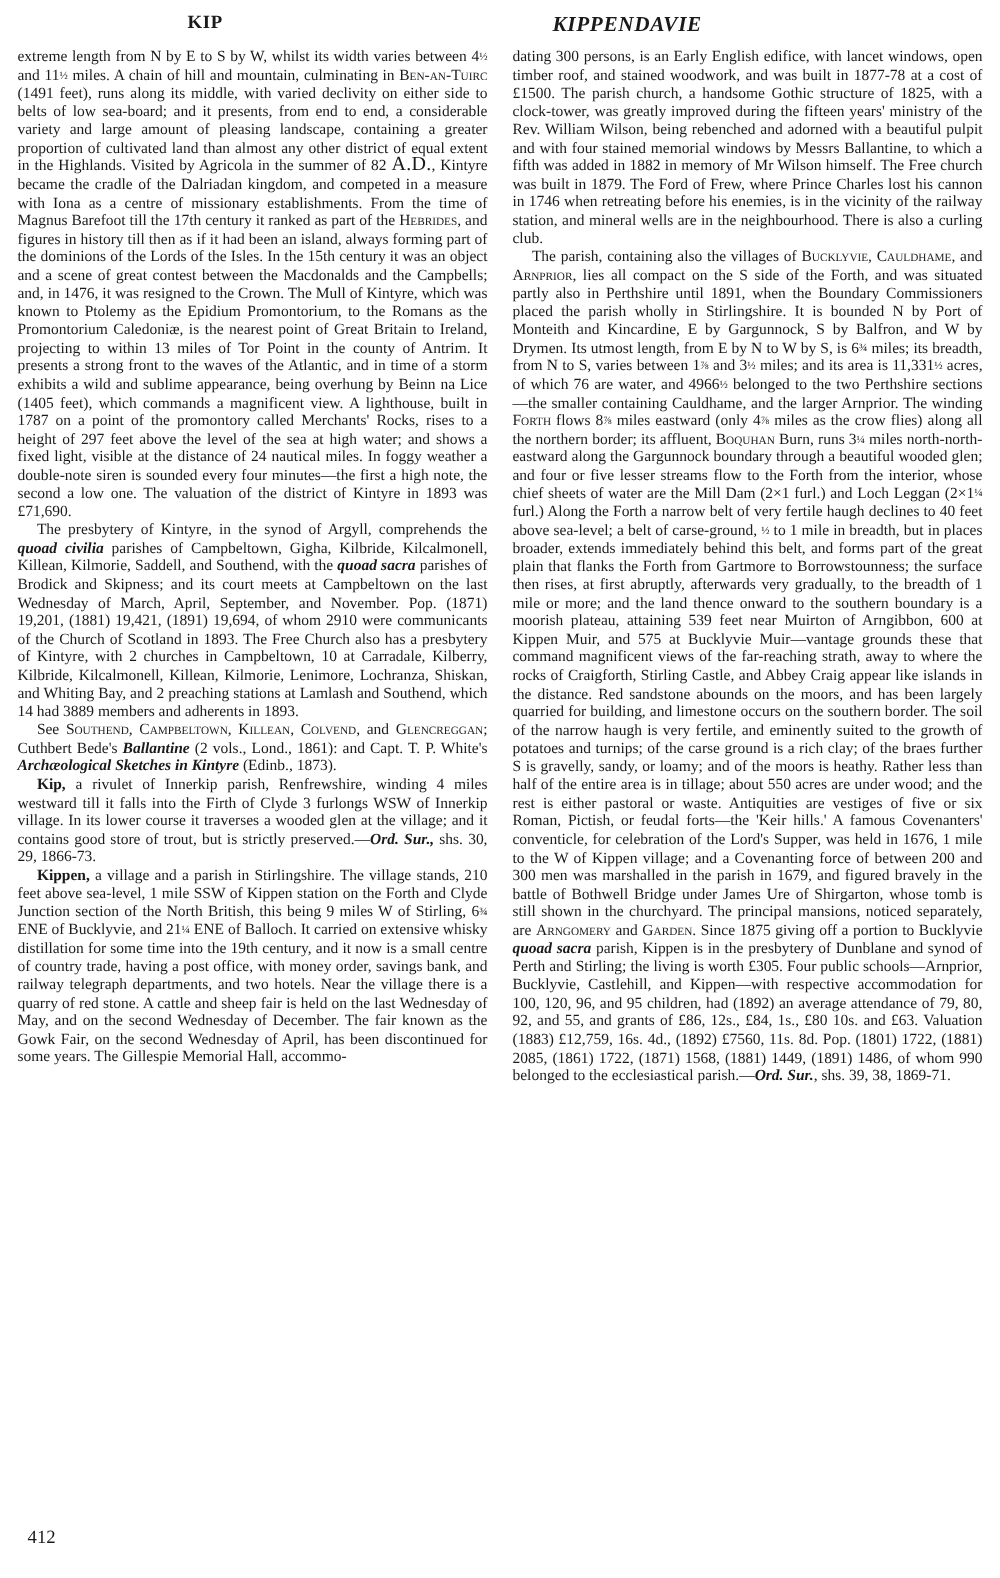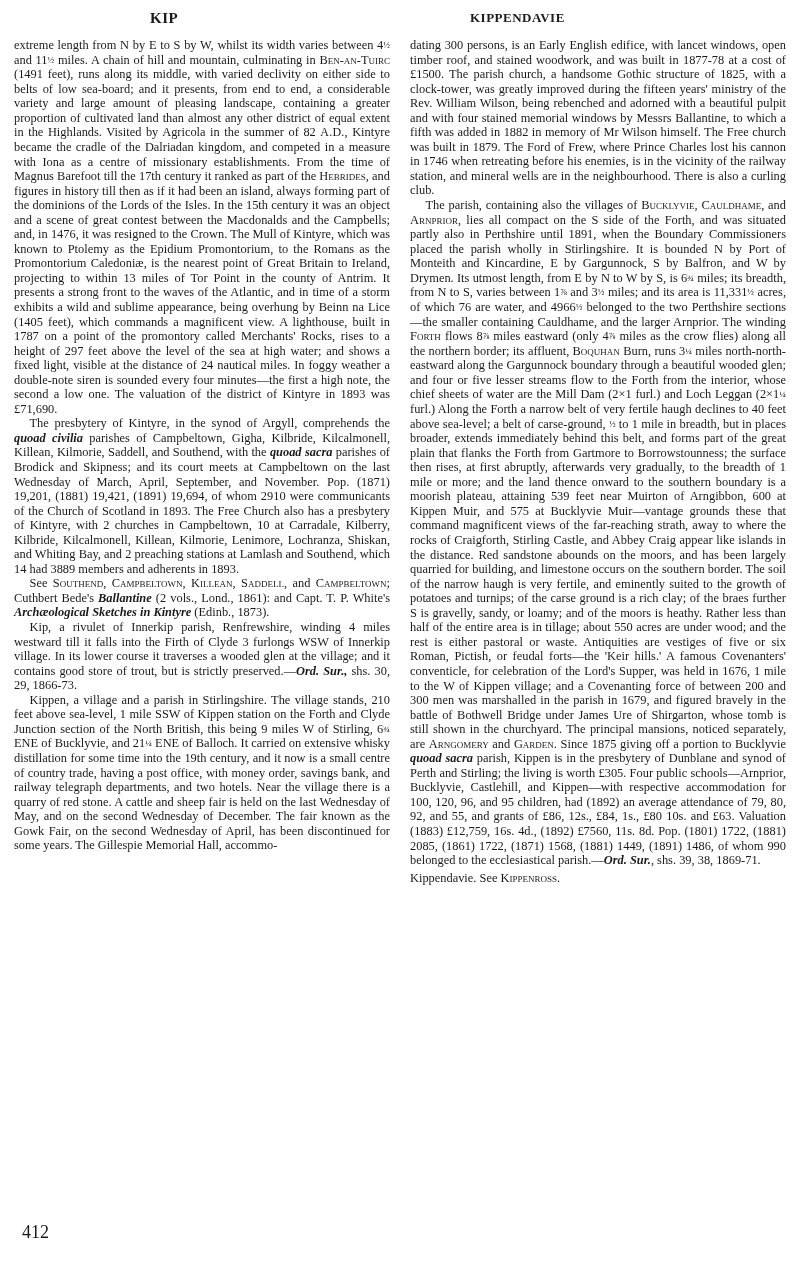--- a/index.html
+++ b/index.html
@@ -31,24 +31,25 @@
   }
   .header .hl {
     position: absolute;
     left: 150px;
     font-size: 15px;
     font-weight: bold;
     letter-spacing: 0.5px;
   }
   .header .hr {
     position: absolute;
-    left: 470px;
-    font-size: 13px;
+    left: 442px;
+    font-size: 17px;
     font-weight: bold;
     letter-spacing: 0.5px;
+    font-style: italic;
   }
   .columns {
     position: absolute;
     top: 38px;
     left: 14px;
     width: 772px;
     display: flex;
     gap: 20px;
   }
   .col {
@@ -63,39 +64,39 @@
     margin: 0;
     text-indent: 1.25em;
   }
   p.noindent {
     text-indent: 0;
   }
   .sc {
     font-variant: small-caps;
   }
   .caps {
-    font-size: 12px;
+    font-size: 16px;
     letter-spacing: 0.2px;
   }
   .bold {
-    font-weight: normal;
+    font-weight: bold;
   }
   .ital {
     font-style: italic;
     font-weight: bold;
   }
   .frac {
     font-size: 0.72em;
     vertical-align: 0.12em;
   }
   .folio {
     position: absolute;
     left: 22px;
     top: 1222px;
-    font-size: 18px;
+    font-size: 15px;
   }
   .lastline {
     margin-top: 3px;
   }
 </style>
 </head>
 <body>
 
 <div class="page">
 
@@ -104,33 +105,32 @@
     <span class="hr">KIPPENDAVIE</span>
   </div>
 
   <div class="columns">
 
     <div class="col">
       <p class="noindent">extreme length from N by E to S by W, whilst its width varies between 4<span class="frac">½</span> and 11<span class="frac">½</span> miles.  A chain of hill and mountain, culminating in <span class="sc">Ben-an-Tuirc</span> (1491 feet), runs along its middle, with varied declivity on either side to belts of low sea-board; and it presents, from end to end, a considerable variety and large amount of pleasing landscape, containing a greater proportion of cultivated land than almost any other district of equal extent in the Highlands.  Visited by Agricola in the summer of 82 <span class="caps">A.D.</span>, Kintyre became the cradle of the Dalriadan kingdom, and competed in a measure with Iona as a centre of missionary establishments.  From the time of Magnus Barefoot till the 17th century it ranked as part of the <span class="sc">Hebrides</span>, and figures in history till then as if it had been an island, always forming part of the dominions of the Lords of the Isles.  In the 15th century it was an object and a scene of great contest between the Macdonalds and the Campbells; and, in 1476, it was resigned to the Crown.  The Mull of Kintyre, which was known to Ptolemy as the Epidium Promontorium, to the Romans as the Promontorium Caledoniæ, is the nearest point of Great Britain to Ireland, projecting to within 13 miles of Tor Point in the county of Antrim.  It presents a strong front to the waves of the Atlantic, and in time of a storm exhibits a wild and sublime appearance, being overhung by Beinn na Lice (1405 feet), which commands a magnificent view.  A lighthouse, built in 1787 on a point of the promontory called Merchants' Rocks, rises to a height of 297 feet above the level of the sea at high water; and shows a fixed light, visible at the distance of 24 nautical miles.  In foggy weather a double-note siren is sounded every four minutes—the first a high note, the second a low one.  The valuation of the district of Kintyre in 1893 was £71,690.</p>
 
       <p>The presbytery of Kintyre, in the synod of Argyll, comprehends the <span class="ital">quoad civilia</span> parishes of Campbeltown, Gigha, Kilbride, Kilcalmonell, Killean, Kilmorie, Saddell, and Southend, with the <span class="ital">quoad sacra</span> parishes of Brodick and Skipness; and its court meets at Campbeltown on the last Wednesday of March, April, September, and November.  Pop. (1871) 19,201, (1881) 19,421, (1891) 19,694, of whom 2910 were communicants of the Church of Scotland in 1893.  The Free Church also has a presbytery of Kintyre, with 2 churches in Campbeltown, 10 at Carradale, Kilberry, Kilbride, Kilcalmonell, Killean, Kilmorie, Lenimore, Lochranza, Shiskan, and Whiting Bay, and 2 preaching stations at Lamlash and Southend, which 14 had 3889 members and adherents in 1893.</p>
 
-      <p>See <span class="sc">Southend, Campbeltown, Killean, Saddell,</span> and <span class="sc">Campbeltown</span>; Cuthbert Bede's <span class="ital">Ballantine</span> (2 vols., Lond., 1861): and Capt. T. P. White's <span class="ital">Archæological Sketches in Kintyre</span> (Edinb., 1873).</p>
+      <p>See <span class="sc">Southend, Campbeltown, Killean, Colvend,</span> and <span class="sc">Glencreggan</span>; Cuthbert Bede's <span class="ital">Ballantine</span> (2 vols., Lond., 1861): and Capt. T. P. White's <span class="ital">Archæological Sketches in Kintyre</span> (Edinb., 1873).</p>
 
       <p><span class="bold">Kip,</span> a rivulet of Innerkip parish, Renfrewshire, winding 4 miles westward till it falls into the Firth of Clyde 3 furlongs WSW of Innerkip village.  In its lower course it traverses a wooded glen at the village; and it contains good store of trout, but is strictly preserved.—<span class="ital">Ord. Sur.,</span> shs. 30, 29, 1866-73.</p>
 
 
       <p><span class="bold">Kippen,</span> a village and a parish in Stirlingshire.  The village stands, 210 feet above sea-level, 1 mile SSW of Kippen station on the Forth and Clyde Junction section of the North British, this being 9 miles W of Stirling, 6<span class="frac">¾</span> ENE of Bucklyvie, and 21<span class="frac">¼</span> ENE of Balloch.  It carried on extensive whisky distillation for some time into the 19th century, and it now is a small centre of country trade, having a post office, with money order, savings bank, and railway telegraph departments, and two hotels.  Near the village there is a quarry of red stone.  A cattle and sheep fair is held on the last Wednesday of May, and on the second Wednesday of December.  The fair known as the Gowk Fair, on the second Wednesday of April, has been discontinued for some years.  The Gillespie Memorial Hall, accommo-</p>
     </div>
 
     <div class="col">
       <p class="noindent">dating 300 persons, is an Early English edifice, with lancet windows, open timber roof, and stained woodwork, and was built in 1877-78 at a cost of £1500.  The parish church, a handsome Gothic structure of 1825, with a clock-tower, was greatly improved during the fifteen years' ministry of the Rev. William Wilson, being rebenched and adorned with a beautiful pulpit and with four stained memorial windows by Messrs Ballantine, to which a fifth was added in 1882 in memory of Mr Wilson himself.  The Free church was built in 1879.  The Ford of Frew, where Prince Charles lost his cannon in 1746 when retreating before his enemies, is in the vicinity of the railway station, and mineral wells are in the neighbourhood.  There is also a curling club.</p>
 
       <p>The parish, containing also the villages of <span class="sc">Bucklyvie, Cauldhame,</span> and <span class="sc">Arnprior,</span> lies all compact on the S side of the Forth, and was situated partly also in Perthshire until 1891, when the Boundary Commissioners placed the parish wholly in Stirlingshire.  It is bounded N by Port of Monteith and Kincardine, E by Gargunnock, S by Balfron, and W by Drymen.  Its utmost length, from E by N to W by S, is 6<span class="frac">¾</span> miles; its breadth, from N to S, varies between 1<span class="frac">⅞</span> and 3<span class="frac">½</span> miles; and its area is 11,331<span class="frac">½</span> acres, of which 76 are water, and 4966<span class="frac">½</span> belonged to the two Perthshire sections—the smaller containing Cauldhame, and the larger Arnprior.  The winding <span class="sc">Forth</span> flows 8<span class="frac">⅞</span> miles eastward (only 4<span class="frac">⅞</span> miles as the crow flies) along all the northern border; its affluent, <span class="sc">Boquhan</span> Burn, runs 3<span class="frac">¼</span> miles north-north-eastward along the Gargunnock boundary through a beautiful wooded glen; and four or five lesser streams flow to the Forth from the interior, whose chief sheets of water are the Mill Dam (2×1 furl.) and Loch Leggan (2×1<span class="frac">¼</span> furl.)  Along the Forth a narrow belt of very fertile haugh declines to 40 feet above sea-level; a belt of carse-ground, <span class="frac">½</span> to 1 mile in breadth, but in places broader, extends immediately behind this belt, and forms part of the great plain that flanks the Forth from Gartmore to Borrowstounness; the surface then rises, at first abruptly, afterwards very gradually, to the breadth of 1 mile or more; and the land thence onward to the southern boundary is a moorish plateau, attaining 539 feet near Muirton of Arngibbon, 600 at Kippen Muir, and 575 at Bucklyvie Muir—vantage grounds these that command magnificent views of the far-reaching strath, away to where the rocks of Craigforth, Stirling Castle, and Abbey Craig appear like islands in the distance.  Red sandstone abounds on the moors, and has been largely quarried for building, and limestone occurs on the southern border.  The soil of the narrow haugh is very fertile, and eminently suited to the growth of potatoes and turnips; of the carse ground is a rich clay; of the braes further S is gravelly, sandy, or loamy; and of the moors is heathy.  Rather less than half of the entire area is in tillage; about 550 acres are under wood; and the rest is either pastoral or waste.  Antiquities are vestiges of five or six Roman, Pictish, or feudal forts—the 'Keir hills.'  A famous Covenanters' conventicle, for celebration of the Lord's Supper, was held in 1676, 1 mile to the W of Kippen village; and a Covenanting force of between 200 and 300 men was marshalled in the parish in 1679, and figured bravely in the battle of Bothwell Bridge under James Ure of Shirgarton, whose tomb is still shown in the churchyard.  The principal mansions, noticed separately, are <span class="sc">Arngomery</span> and <span class="sc">Garden.</span>  Since 1875 giving off a portion to Bucklyvie <span class="ital">quoad sacra</span> parish, Kippen is in the presbytery of Dunblane and synod of Perth and Stirling; the living is worth £305.  Four public schools—Arnprior, Bucklyvie, Castlehill, and Kippen—with respective accommodation for 100, 120, 96, and 95 children, had (1892) an average attendance of 79, 80, 92, and 55, and grants of £86, 12s., £84, 1s., £80 10s. and £63.  Valuation (1883) £12,759, 16s. 4d., (1892) £7560, 11s. 8d.  Pop. (1801) 1722, (1881) 2085, (1861) 1722, (1871) 1568, (1881) 1449, (1891) 1486, of whom 990 belonged to the ecclesiastical parish.—<span class="ital">Ord. Sur.</span>, shs. 39, 38, 1869-71.</p>
 
-      <p class="noindent lastline"><span class="bold">Kippendavie.</span>  See <span class="sc">Kippenross.</span></p>
     </div>
 
   </div>
 
   <div class="folio">412</div>
 
 </div>
 
 </body></html>

